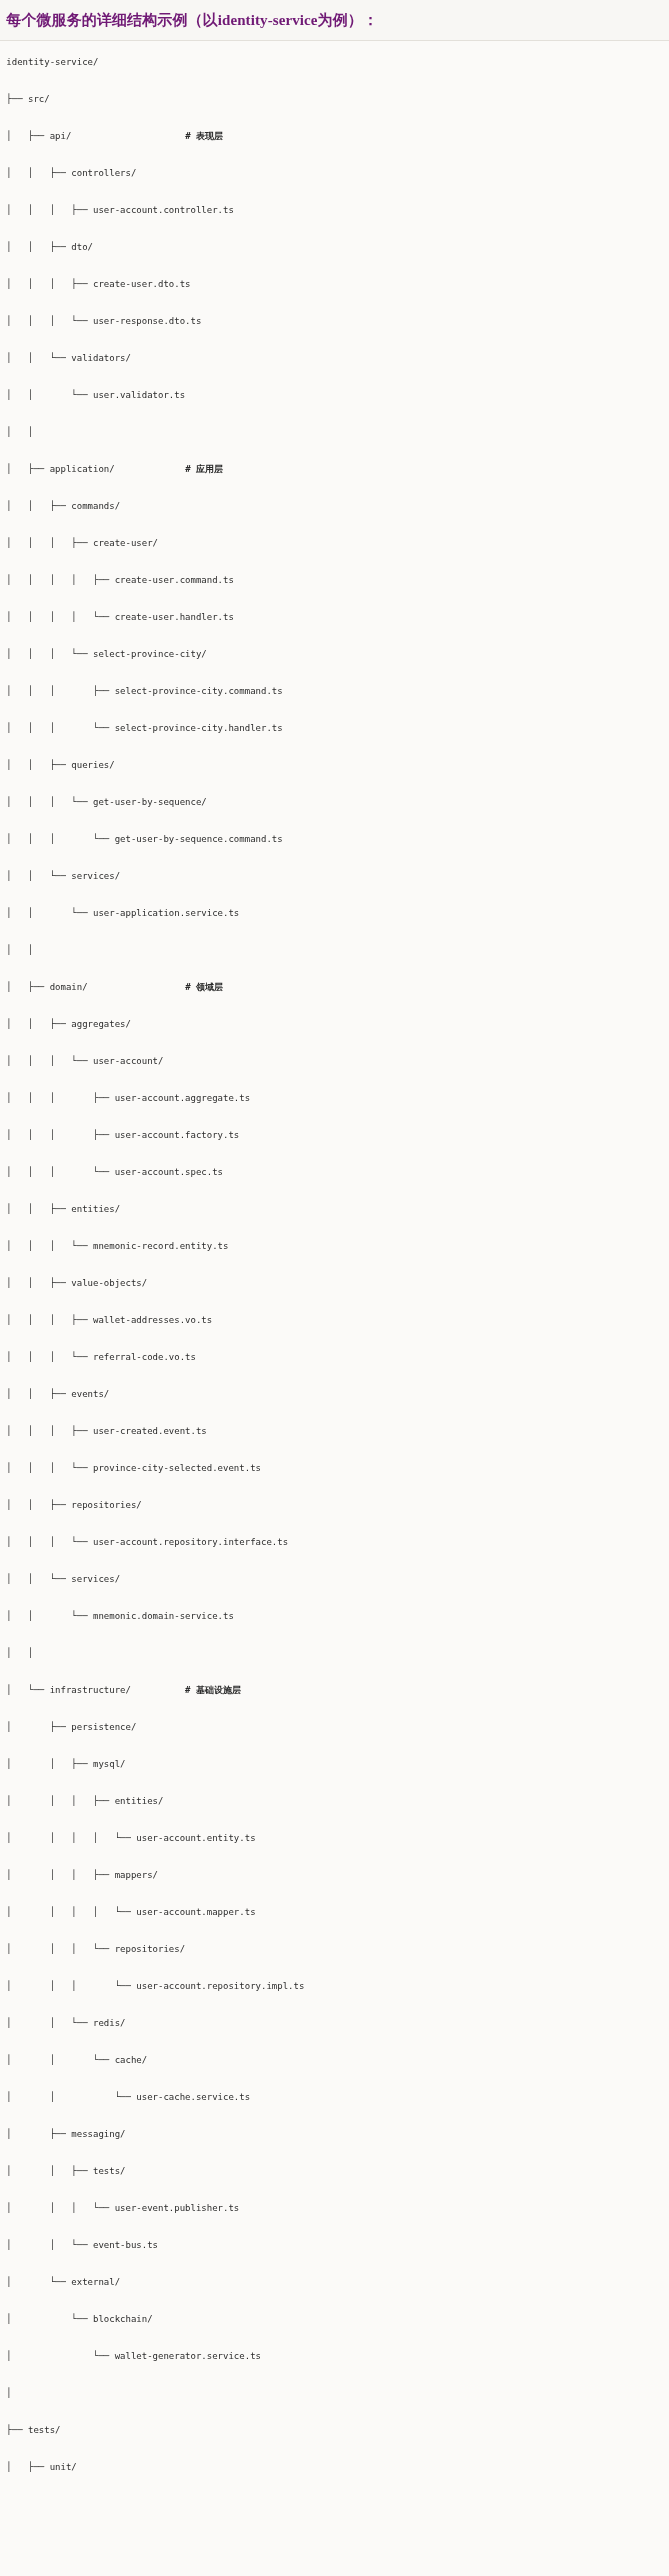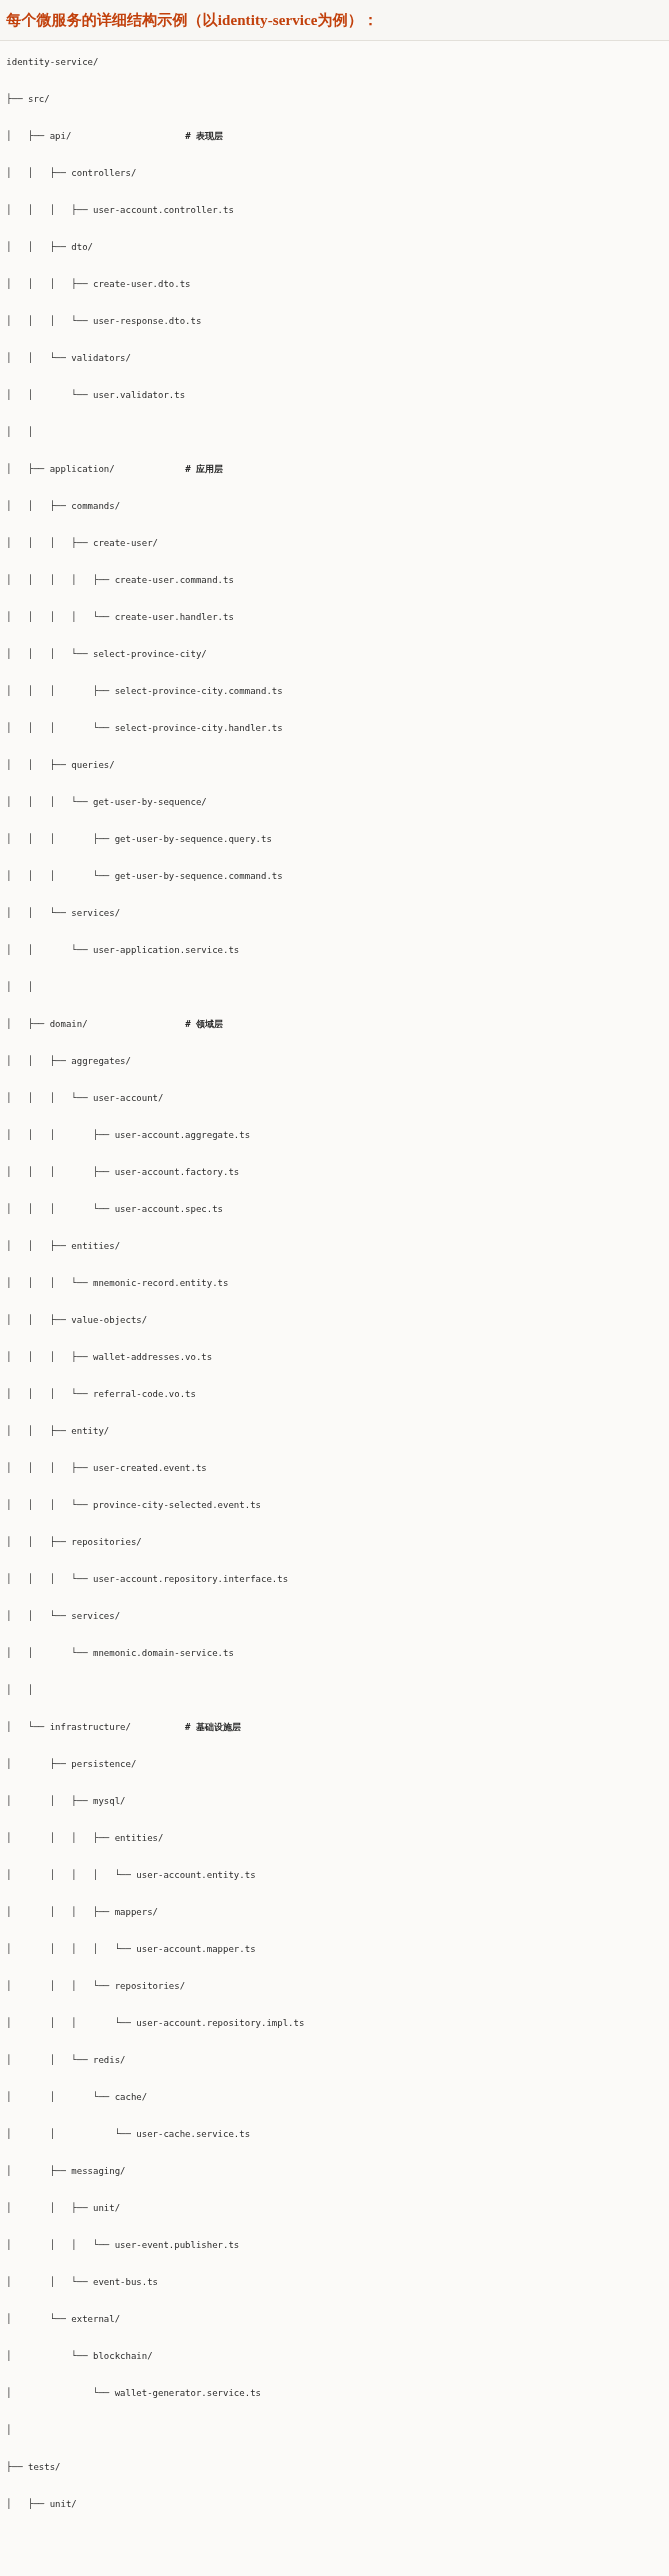--- a/index.html
+++ b/index.html
@@ -24,21 +24,21 @@
     padding: 11.3px 6.3px 8.8px 6.3px;
     border-bottom: 0.6px solid #e3e0da;
     background: #f8f7f4;
   }
   .doc-title {
     margin: 0;
     font-family: "Liberation Serif", serif;
     font-size: 15px;
     font-weight: bold;
     letter-spacing: 0.1px;
-    color: #c2410c;
+    color: #701a75;
     line-height: 1.3;
   }
 
   
   .tree-block {
     padding: 12.5px 6.3px 8.8px 6.3px;
     background: #fbfaf8;
   }
   .tree {
     margin: 0;
@@ -82,58 +82,57 @@
 <span class="tree-row"><span class="tree-path">│   ├── application/</span><span>             </span><span class="tree-comment"># 应用层</span></span>
 <span class="tree-row"><span class="tree-path">│   │   ├── commands/</span></span>
 <span class="tree-row"><span class="tree-path">│   │   │   ├── create-user/</span></span>
 <span class="tree-row"><span class="tree-path">│   │   │   │   ├── create-user.command.ts</span></span>
 <span class="tree-row"><span class="tree-path">│   │   │   │   └── create-user.handler.ts</span></span>
 <span class="tree-row"><span class="tree-path">│   │   │   └── select-province-city/</span></span>
 <span class="tree-row"><span class="tree-path">│   │   │       ├── select-province-city.command.ts</span></span>
 <span class="tree-row"><span class="tree-path">│   │   │       └── select-province-city.handler.ts</span></span>
 <span class="tree-row"><span class="tree-path">│   │   ├── queries/</span></span>
 <span class="tree-row"><span class="tree-path">│   │   │   └── get-user-by-sequence/</span></span>
-<span class="tree-row"><span class="tree-path">│   │   │       ├── get-user-by-sequence.query.ts</span></span>
 <span class="tree-row"><span class="tree-path">│   │   │       └── get-user-by-sequence.command.ts</span></span>
 <span class="tree-row"><span class="tree-path">│   │   └── services/</span></span>
 <span class="tree-row"><span class="tree-path">│   │       └── user-application.service.ts</span></span>
 <span class="tree-row"><span class="tree-path">│   │</span></span>
 <span class="tree-row"><span class="tree-path">│   ├── domain/</span><span>                  </span><span class="tree-comment"># 领域层</span></span>
 <span class="tree-row"><span class="tree-path">│   │   ├── aggregates/</span></span>
 <span class="tree-row"><span class="tree-path">│   │   │   └── user-account/</span></span>
 <span class="tree-row"><span class="tree-path">│   │   │       ├── user-account.aggregate.ts</span></span>
 <span class="tree-row"><span class="tree-path">│   │   │       ├── user-account.factory.ts</span></span>
 <span class="tree-row"><span class="tree-path">│   │   │       └── user-account.spec.ts</span></span>
 <span class="tree-row"><span class="tree-path">│   │   ├── entities/</span></span>
 <span class="tree-row"><span class="tree-path">│   │   │   └── mnemonic-record.entity.ts</span></span>
 <span class="tree-row"><span class="tree-path">│   │   ├── value-objects/</span></span>
 <span class="tree-row"><span class="tree-path">│   │   │   ├── wallet-addresses.vo.ts</span></span>
 <span class="tree-row"><span class="tree-path">│   │   │   └── referral-code.vo.ts</span></span>
-<span class="tree-row"><span class="tree-path">│   │   ├── entity/</span></span>
+<span class="tree-row"><span class="tree-path">│   │   ├── events/</span></span>
 <span class="tree-row"><span class="tree-path">│   │   │   ├── user-created.event.ts</span></span>
 <span class="tree-row"><span class="tree-path">│   │   │   └── province-city-selected.event.ts</span></span>
 <span class="tree-row"><span class="tree-path">│   │   ├── repositories/</span></span>
 <span class="tree-row"><span class="tree-path">│   │   │   └── user-account.repository.interface.ts</span></span>
 <span class="tree-row"><span class="tree-path">│   │   └── services/</span></span>
 <span class="tree-row"><span class="tree-path">│   │       └── mnemonic.domain-service.ts</span></span>
 <span class="tree-row"><span class="tree-path">│   │</span></span>
 <span class="tree-row"><span class="tree-path">│   └── infrastructure/</span><span>          </span><span class="tree-comment"># 基础设施层</span></span>
 <span class="tree-row"><span class="tree-path">│       ├── persistence/</span></span>
 <span class="tree-row"><span class="tree-path">│       │   ├── mysql/</span></span>
 <span class="tree-row"><span class="tree-path">│       │   │   ├── entities/</span></span>
 <span class="tree-row"><span class="tree-path">│       │   │   │   └── user-account.entity.ts</span></span>
 <span class="tree-row"><span class="tree-path">│       │   │   ├── mappers/</span></span>
 <span class="tree-row"><span class="tree-path">│       │   │   │   └── user-account.mapper.ts</span></span>
 <span class="tree-row"><span class="tree-path">│       │   │   └── repositories/</span></span>
 <span class="tree-row"><span class="tree-path">│       │   │       └── user-account.repository.impl.ts</span></span>
 <span class="tree-row"><span class="tree-path">│       │   └── redis/</span></span>
 <span class="tree-row"><span class="tree-path">│       │       └── cache/</span></span>
 <span class="tree-row"><span class="tree-path">│       │           └── user-cache.service.ts</span></span>
 <span class="tree-row"><span class="tree-path">│       ├── messaging/</span></span>
-<span class="tree-row"><span class="tree-path">│       │   ├── unit/</span></span>
+<span class="tree-row"><span class="tree-path">│       │   ├── tests/</span></span>
 <span class="tree-row"><span class="tree-path">│       │   │   └── user-event.publisher.ts</span></span>
 <span class="tree-row"><span class="tree-path">│       │   └── event-bus.ts</span></span>
 <span class="tree-row"><span class="tree-path">│       └── external/</span></span>
 <span class="tree-row"><span class="tree-path">│           └── blockchain/</span></span>
 <span class="tree-row"><span class="tree-path">│               └── wallet-generator.service.ts</span></span>
 <span class="tree-row"><span class="tree-path">│</span></span>
 <span class="tree-row"><span class="tree-path">├── tests/</span></span>
 <span class="tree-row"><span class="tree-path">│   ├── unit/</span></span>
 
 

